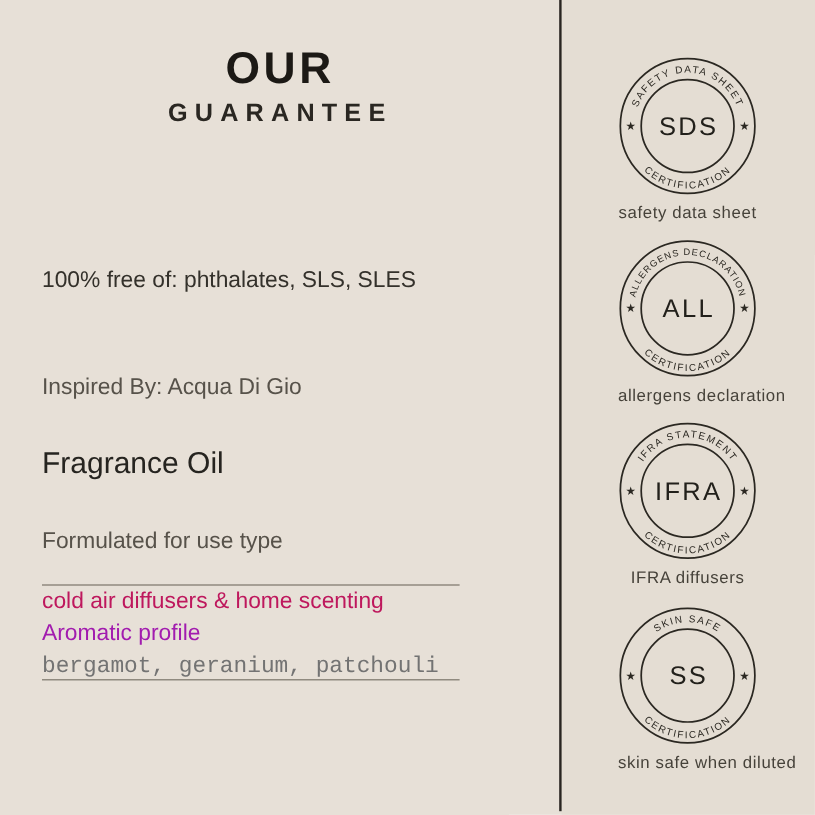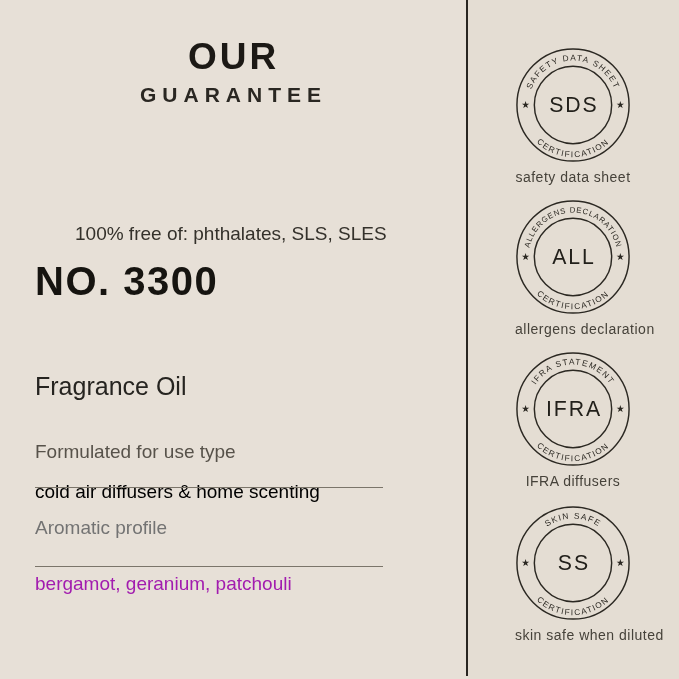--- a/index.html
+++ b/index.html
@@ -25,28 +25,28 @@
     text-align:center;line-height:1;
   }
   .g-title{
     font-size:37px;font-weight:700;letter-spacing:3px;color:#1c1915;
   }
   .g-sub{
     margin-top:9px;font-size:21px;font-weight:700;letter-spacing:6px;color:#2a2722;
   }
   
   .lt{position:absolute;left:35px;line-height:1.25;white-space:nowrap;}
-  .free-of{top:222px;font-size:19px;color:#34312b;margin-left:40px;}
+  .free-of{top:222px;font-size:19px;color:#34312b;}
   .prod-no{top:256px;font-size:40px;font-weight:700;letter-spacing:1.5px;color:#161410;}
   .inspired{top:311px;font-size:19px;color:#57524a;}
   .frag-type{top:371px;font-size:25px;font-weight:500;color:#262420;}
   .use-label{top:440px;font-size:19px;color:#57524a;}
-  .use-value{top:480px;font-size:19px;color:#000000;}
-  .aroma-label{top:516px;font-size:19px;color:#737373;}
-  .aroma-value{top:572px;font-size:19px;color:#a21caf;}
+  .use-value{top:490px;font-size:19px;color:#be185d;}
+  .aroma-label{top:516px;font-size:19px;color:#a21caf;}
+  .aroma-value{top:544px;font-size:19px;color:#737373;font-family:Liberation Mono, monospace;}
   .rule{
     position:absolute;left:35px;width:348px;height:1px;background:#7b756a;
   }
   .rule-1{top:487px;}
   .rule-2{top:566px;}
   
   .badge{
     position:absolute;left:515px;width:116px;text-align:center;line-height:1;
   }
   .badge svg{display:block;width:116px;height:116px;}
@@ -70,21 +70,21 @@
 
   <div class="right-panel"></div>
   <div class="divider"></div>
 
   <div class="guarantee-block">
     <div class="g-title">OUR</div>
     <div class="g-sub">GUARANTEE</div>
   </div>
 
   <div class="lt free-of">100% free of: phthalates, SLS, SLES</div>
-  <div class="lt prod-no">NO. 3300</div>
+  <div class="lt inspired">Inspired By: Acqua Di Gio</div>
   <div class="lt frag-type">Fragrance Oil</div>
 
   <div class="lt use-label">Formulated for use type</div>
   <div class="lt use-value">cold air diffusers &amp; home scenting</div>
   <div class="rule rule-1"></div>
 
   <div class="lt aroma-label">Aromatic profile</div>
   <div class="lt aroma-value">bergamot, geranium, patchouli</div>
   <div class="rule rule-2"></div>
 

